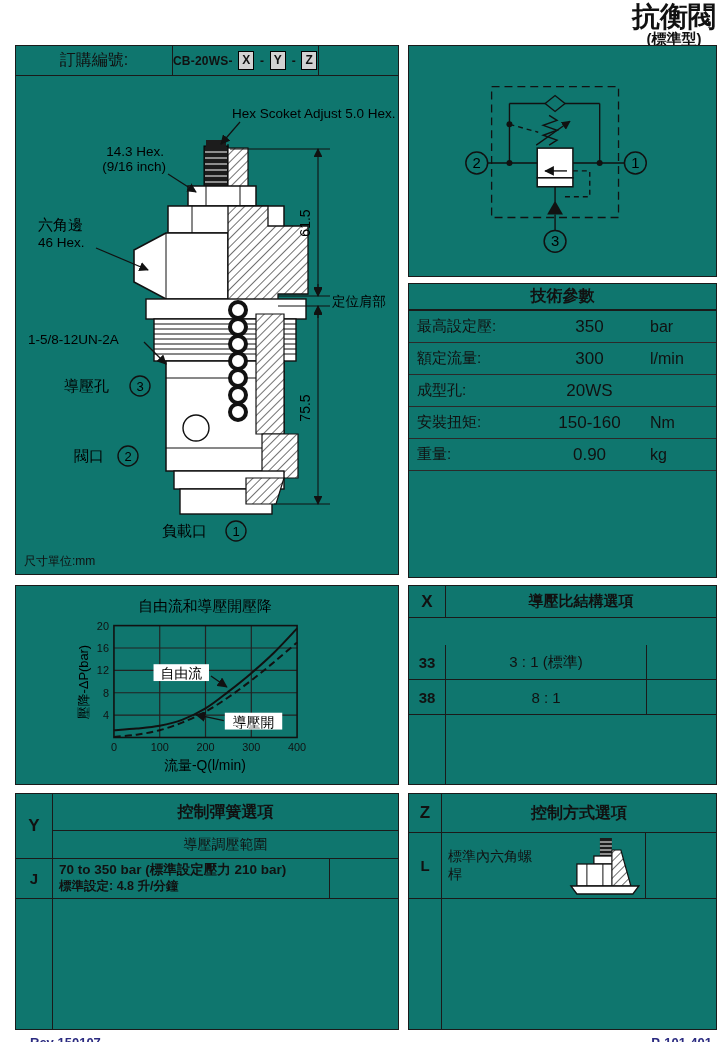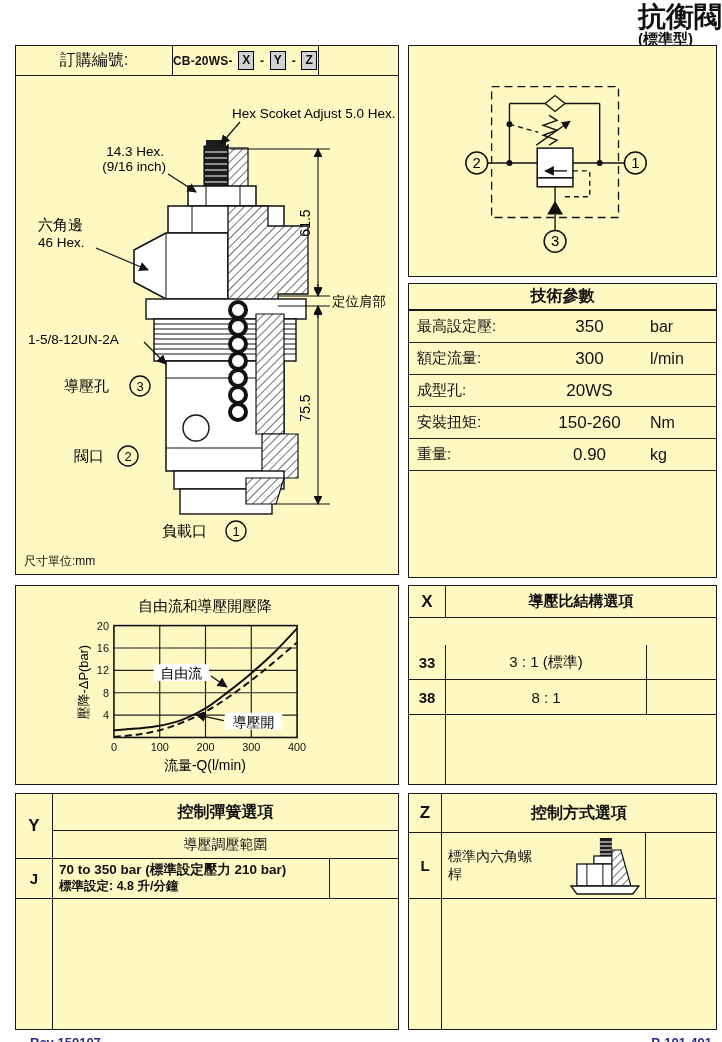--- a/index.html
+++ b/index.html
@@ -1,24 +1,24 @@
 <!DOCTYPE html>
 <html><head>
 <meta charset="utf-8">
 <style>
   * { margin:0; padding:0; box-sizing:border-box; }
   html,body { width:722px; height:1042px; }
   body {
     position:relative; background:#ffffff; overflow:hidden;
     font-family:"Liberation Sans","DejaVu Sans",sans-serif; color:#111;
   }
-  .box { position:absolute; border:1.6px solid #1a1a1a; background:#fef9c3; }
+  .box { position:absolute; border:1.6px solid #1a1a1a; background:#0f766e; }
 
   
-  .page-title { position:absolute; top:2px; right:0; text-align:left; line-height:1.05; }
+  .page-title { position:absolute; top:2px; right:6px; text-align:center; line-height:1.05; }
   .page-title .t1 { font-size:28px; font-weight:bold; }
   .page-title .t2 { font-size:15px; font-weight:bold; }
 
   
   .order-row { position:absolute; left:0; top:0; width:100%; height:30px;
     border-bottom:1.6px solid #1a1a1a; display:flex; align-items:stretch; }
   .order-row .c1 { width:157px; border-right:1.4px solid #1a1a1a; display:flex; align-items:center; justify-content:center; font-size:16px; }
   .order-row .c2 { width:146px; border-right:1.4px solid #1a1a1a; display:flex; align-items:center; justify-content:space-between; font-size:12px; font-weight:bold; letter-spacing:.2px; }
   .order-row .c3 { flex:1; }
   .code-box { display:inline-block; border:1.6px solid #000; background:#d2d2d2; padding:0 3px; margin:0 1px; line-height:17px; }
@@ -257,21 +257,21 @@
     <span class="val">300</span>
     <span class="unit">l/min</span>
   </div>
   <div class="tech-row">
     <span class="lbl">成型孔:</span>
     <span class="val">20WS</span>
     <span class="unit"></span>
   </div>
   <div class="tech-row">
     <span class="lbl">安裝扭矩:</span>
-    <span class="val">150-260</span>
+    <span class="val">150-160</span>
     <span class="unit">Nm</span>
   </div>
   <div class="tech-row">
     <span class="lbl">重量:</span>
     <span class="val">0.90</span>
     <span class="unit">kg</span>
   </div>
 </div>
 
 <div class="box" style="left:15px; top:585px; width:384px; height:200px;">

